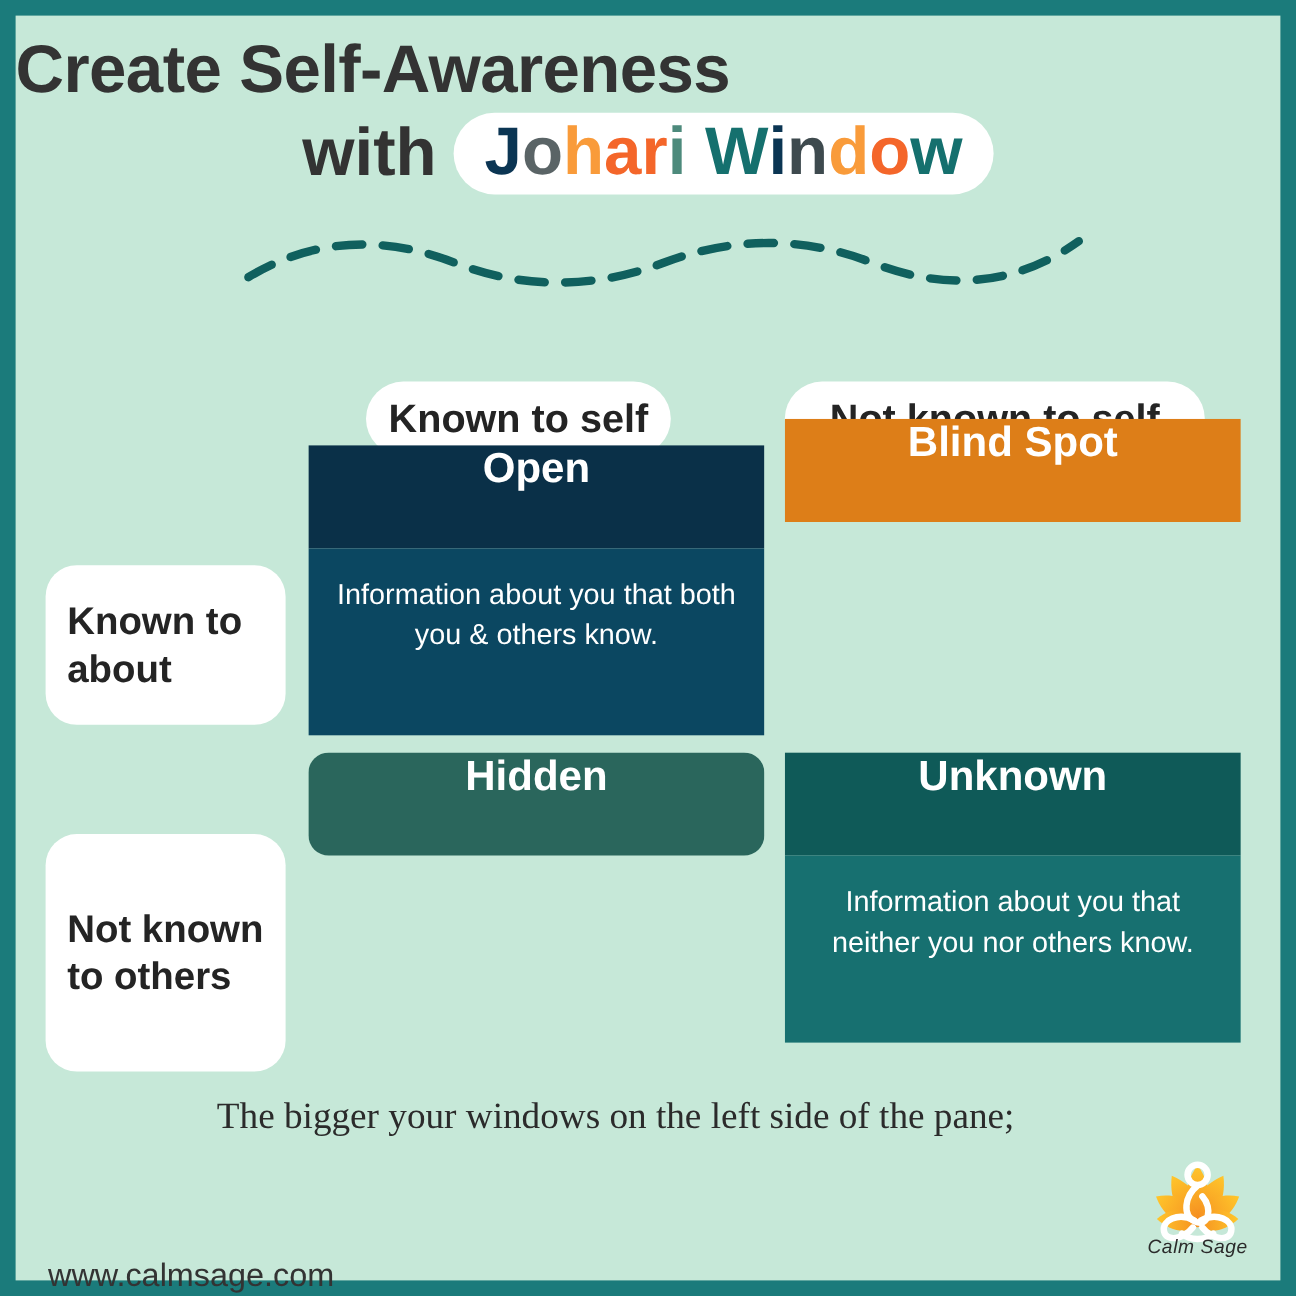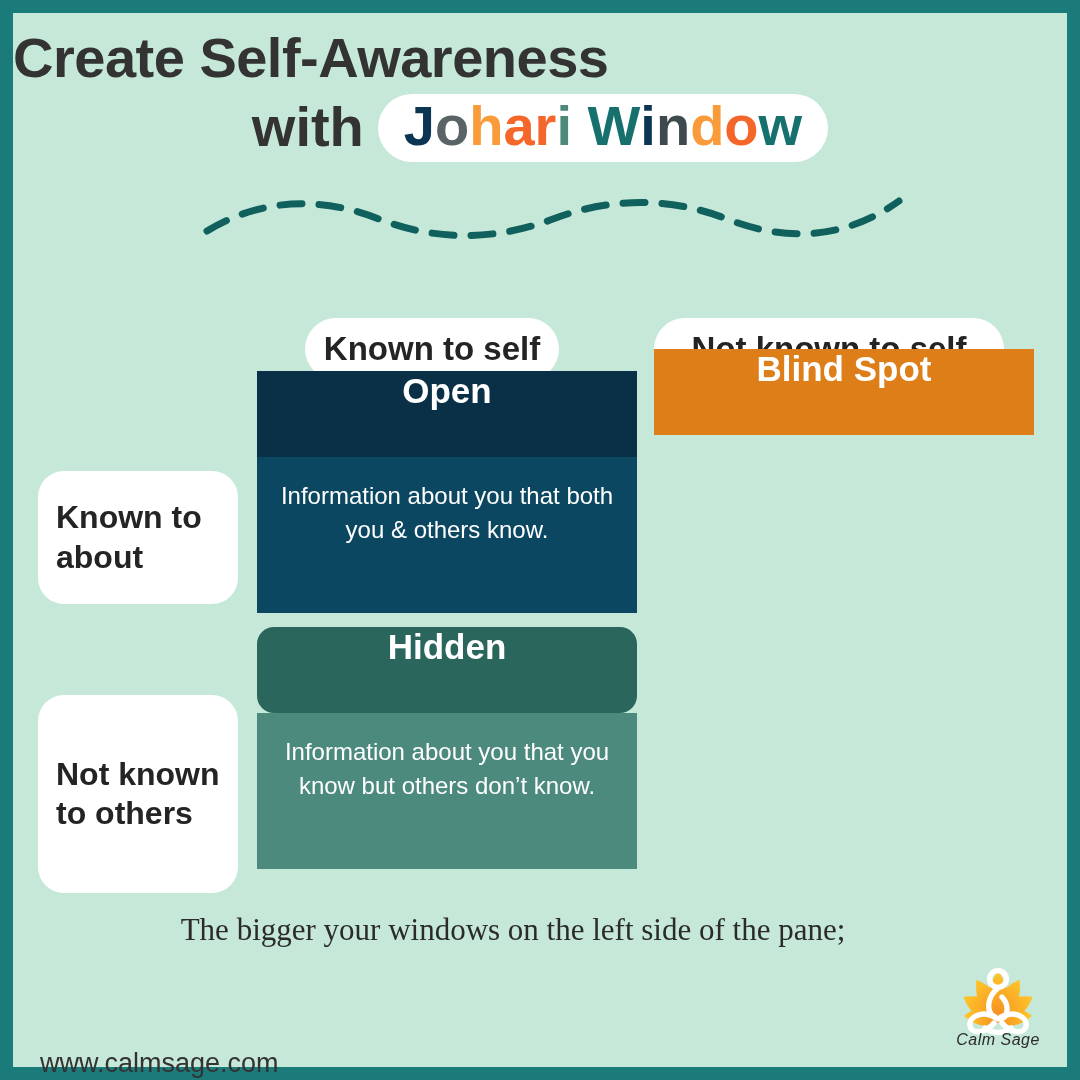--- a/index.html
+++ b/index.html
@@ -205,23 +205,28 @@
     <div class="quad" id="quad-blind">
       <div class="quad-head" style="background: rgb(221, 126, 24); color: rgb(255, 255, 255);">
         <span>Blind Spot</span>
       </div>
     </div>
 
     <div class="quad" id="quad-hidden">
       <div class="quad-head" style="background: rgb(42, 102, 92); color: rgb(255, 255, 255); border-radius: 17px;">
         <span>Hidden</span>
       </div>
-      <div class="quad-body" style="background: rgb(76, 138, 126); color: rgb(255, 255, 255);">Information about you that you know but others don’t know.</div>
-    </div>
-
+    </div>
+
+    <div class="quad" id="quad-unknown">
+      <div class="quad-head" style="background: rgb(15, 90, 88); color: rgb(255, 255, 255);">
+        <span>Unknown</span>
+      </div>
+      <div class="quad-body" style="background: rgb(23, 112, 112); color: rgb(255, 255, 255);">Information about you that neither you nor others know.</div>
+    </div>
 
     <div class="caption">
       <div>The bigger your windows on the left side of the pane;</div>
     </div>
 
     <div class="site-url">www.calmsage.com</div>
 
     <svg class="logo" viewBox="0 0 120 118">
       <defs>
         <linearGradient id="petalGrad" x1="0" y1="0" x2="0" y2="1">

